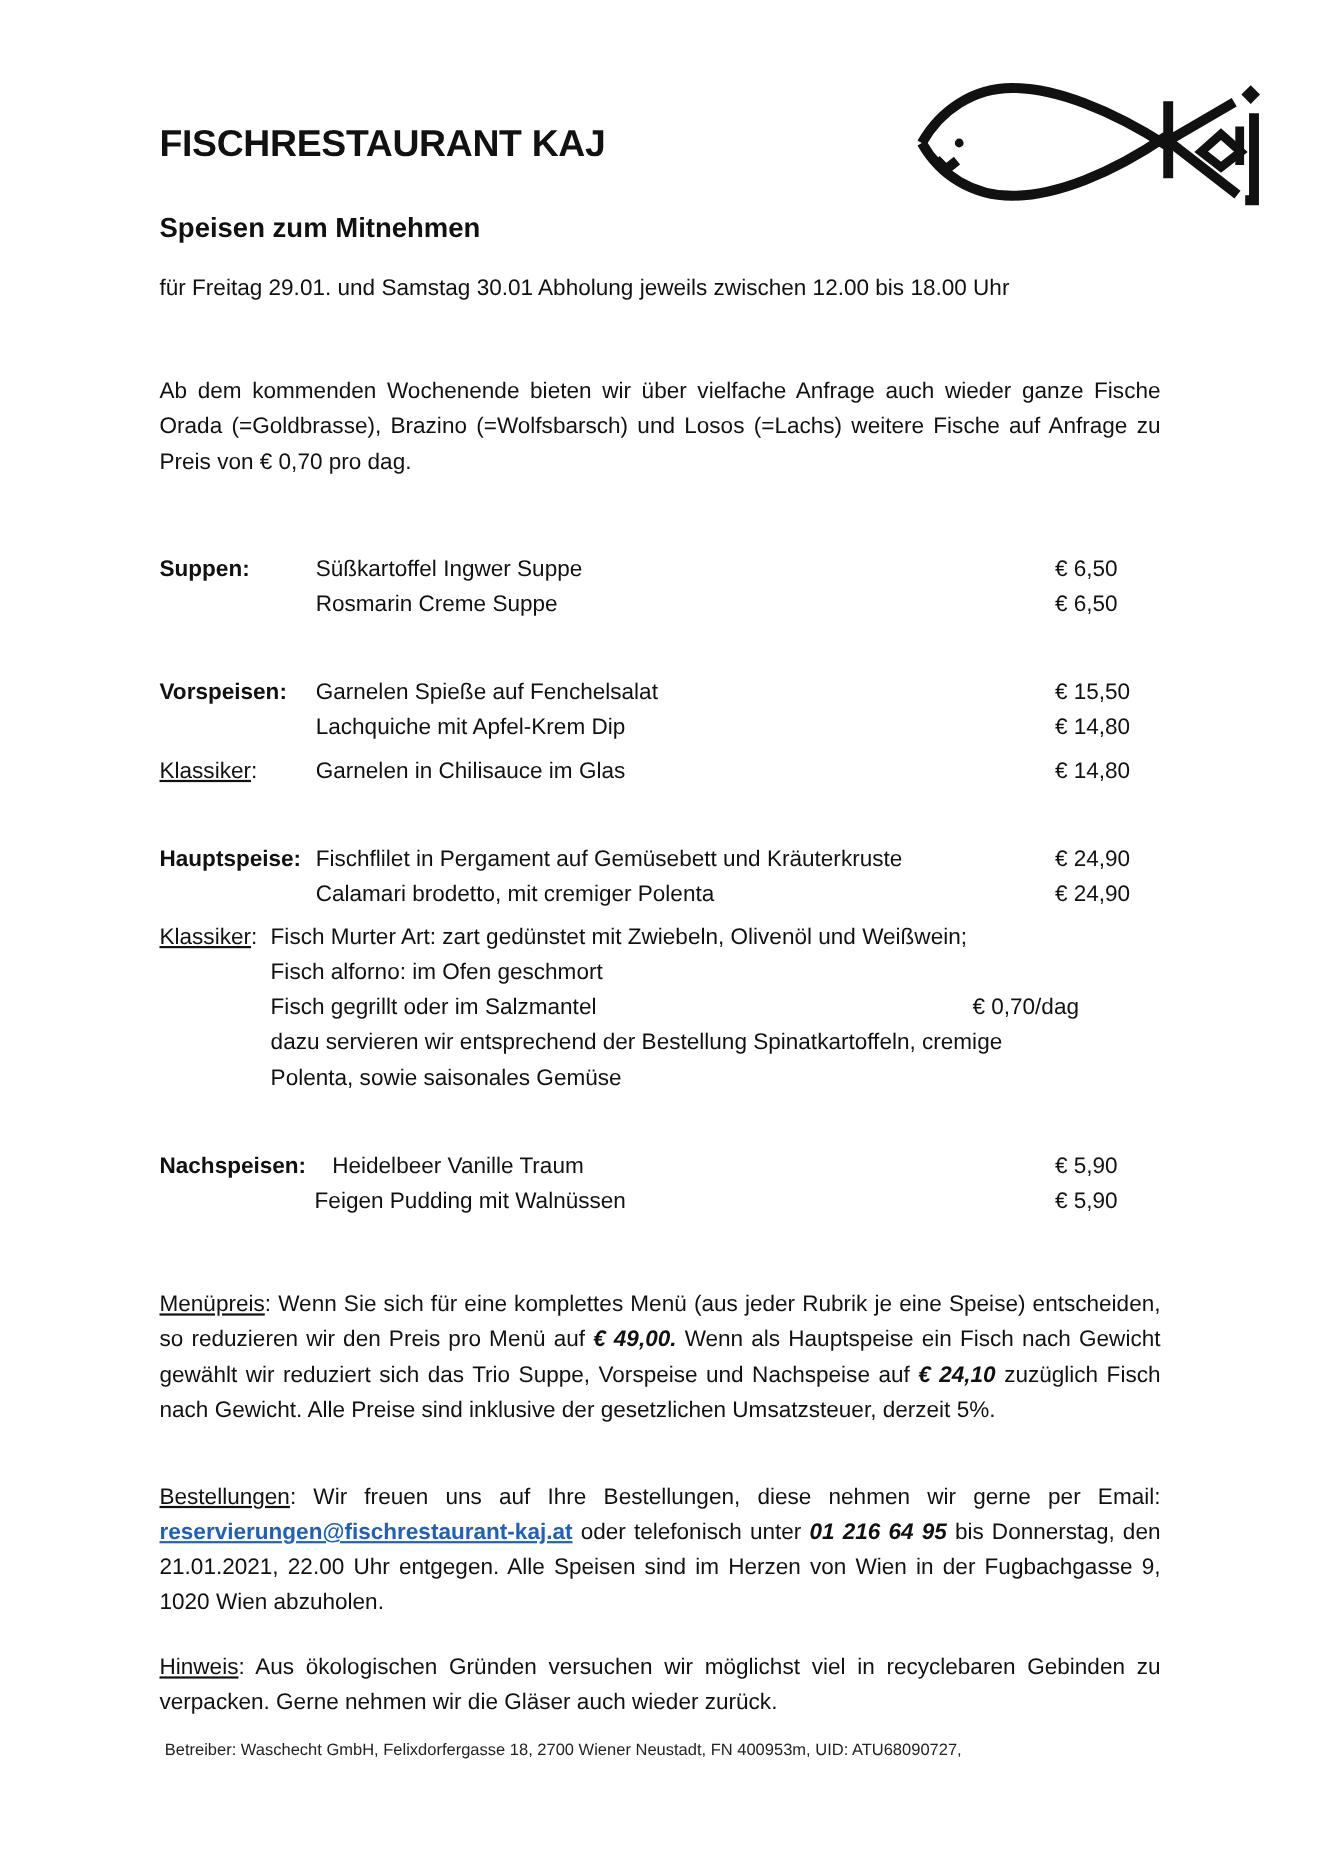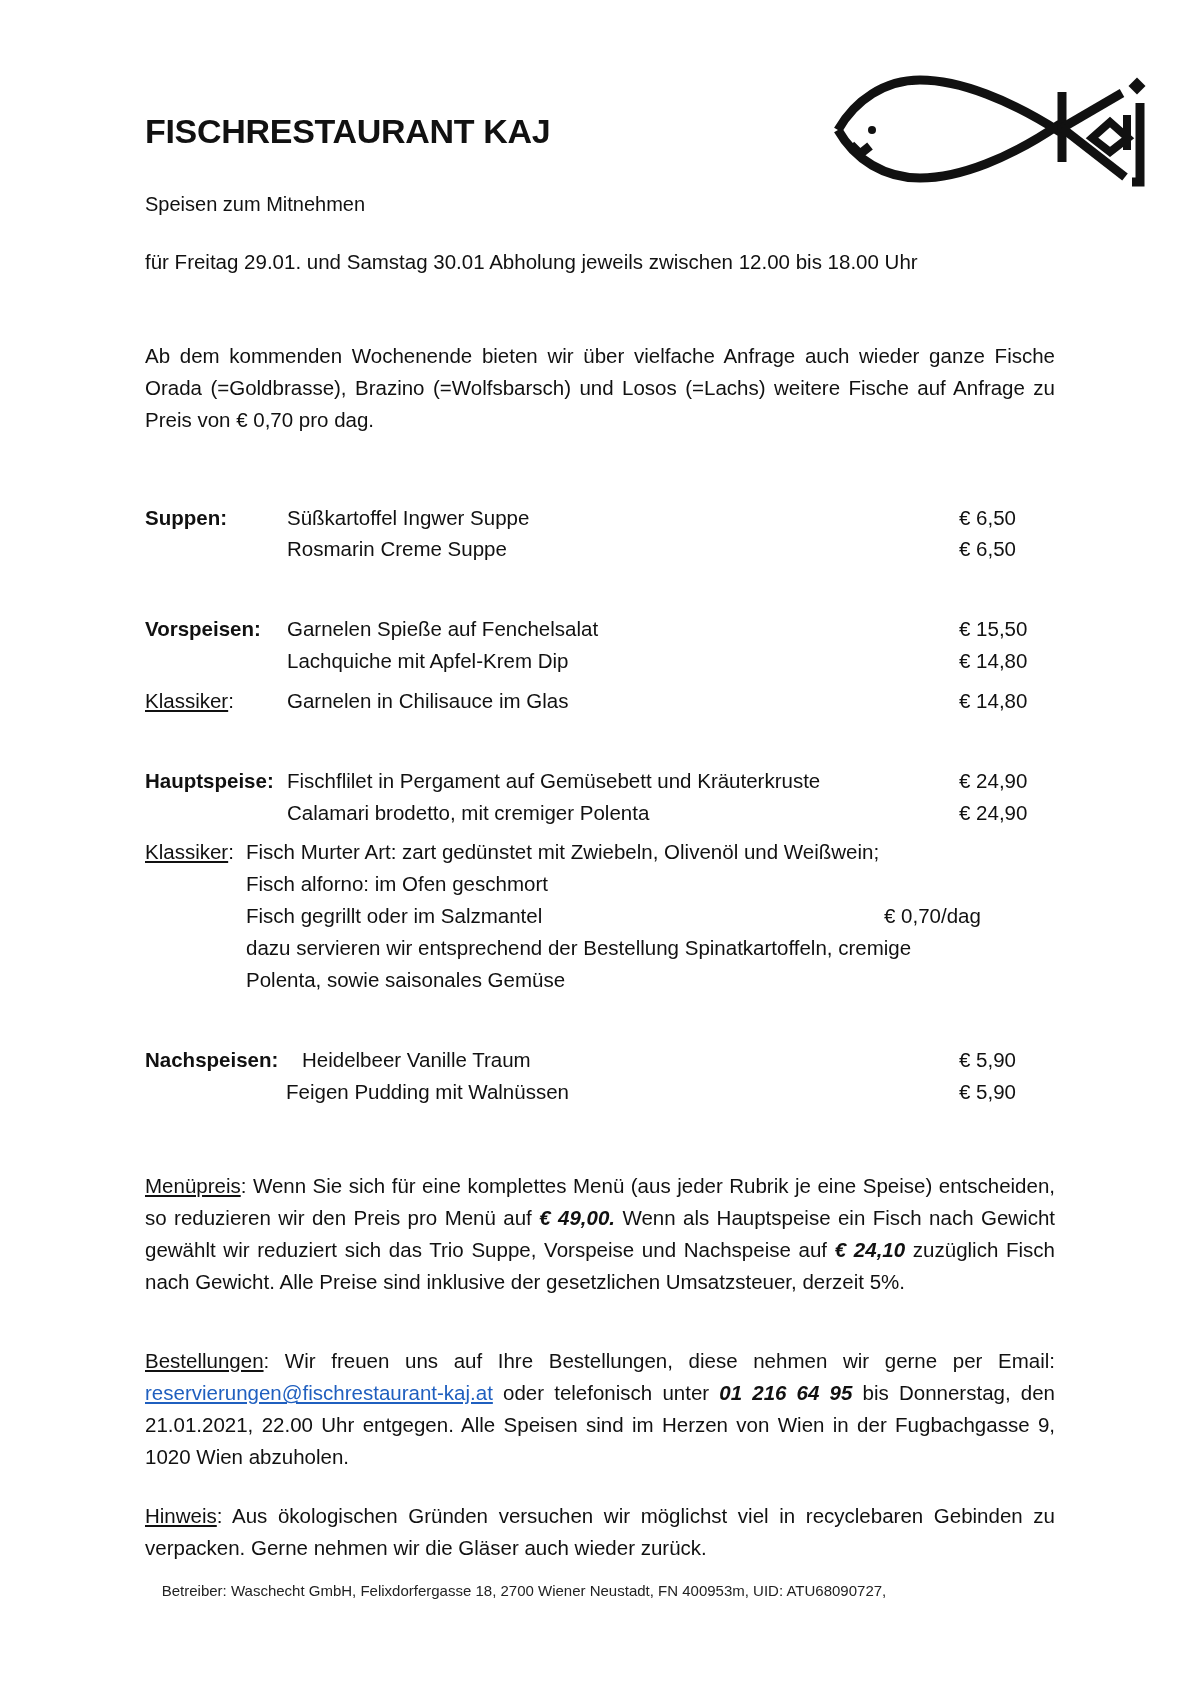--- a/index.html
+++ b/index.html
@@ -5,36 +5,36 @@
   html, body { margin: 0; padding: 0; background: #ffffff; }
   body {
     width: 1200px; height: 1697px; position: relative; overflow: hidden;
     font-family: "Liberation Sans", "DejaVu Sans", sans-serif;
     color: #111111;
   }
   .abs { position: absolute; white-space: nowrap; }
   .title {
     left: 145px; top: 112px; font-size: 34px; font-weight: bold; letter-spacing: -0.3px;
   }
-  .subtitle { left: 145px; top: 193px; font-size: 20px; font-weight: normal; }
+  .subtitle { left: 145px; top: 193px; font-size: 25px; font-weight: bold; }
   .body-text { font-size: 20.5px; line-height: 32px; }
   .dateline { left: 145px; top: 246px; }
   .para {
     position: absolute; left: 145px; width: 910px; white-space: normal;
     text-align: justify; font-size: 20.5px; line-height: 32px;
   }
   .intro { top: 340px; }
   .label { font-weight: bold; }
   .ul { text-decoration: underline; }
   .price { left: 959px; }
   .price-wide { left: 884px; }
   .bold { font-weight: bold; font-style: italic; }
-  .link { color: #1f5fbf; text-decoration: underline; font-weight: normal; }
+  .link { color: #1f5fbf; text-decoration: underline; font-weight: bold; }
   .footer {
-    position: absolute; left: 12px; width: 1024px; top: 1580px; text-align: center;
+    position: absolute; left: 0; width: 1024px; top: 1580px; text-align: center;
     font-size: 15px; line-height: 22px; color: #222;
   }
   .logo { position: absolute; left: 820px; top: 70px; width: 330px; height: 125px; }
 </style>
 </head>
 <body>
 
 <svg class="logo" viewBox="820 70 330 125" xmlns="http://www.w3.org/2000/svg">
   <g fill="none" stroke="#111" stroke-width="9" stroke-linejoin="miter">
 

